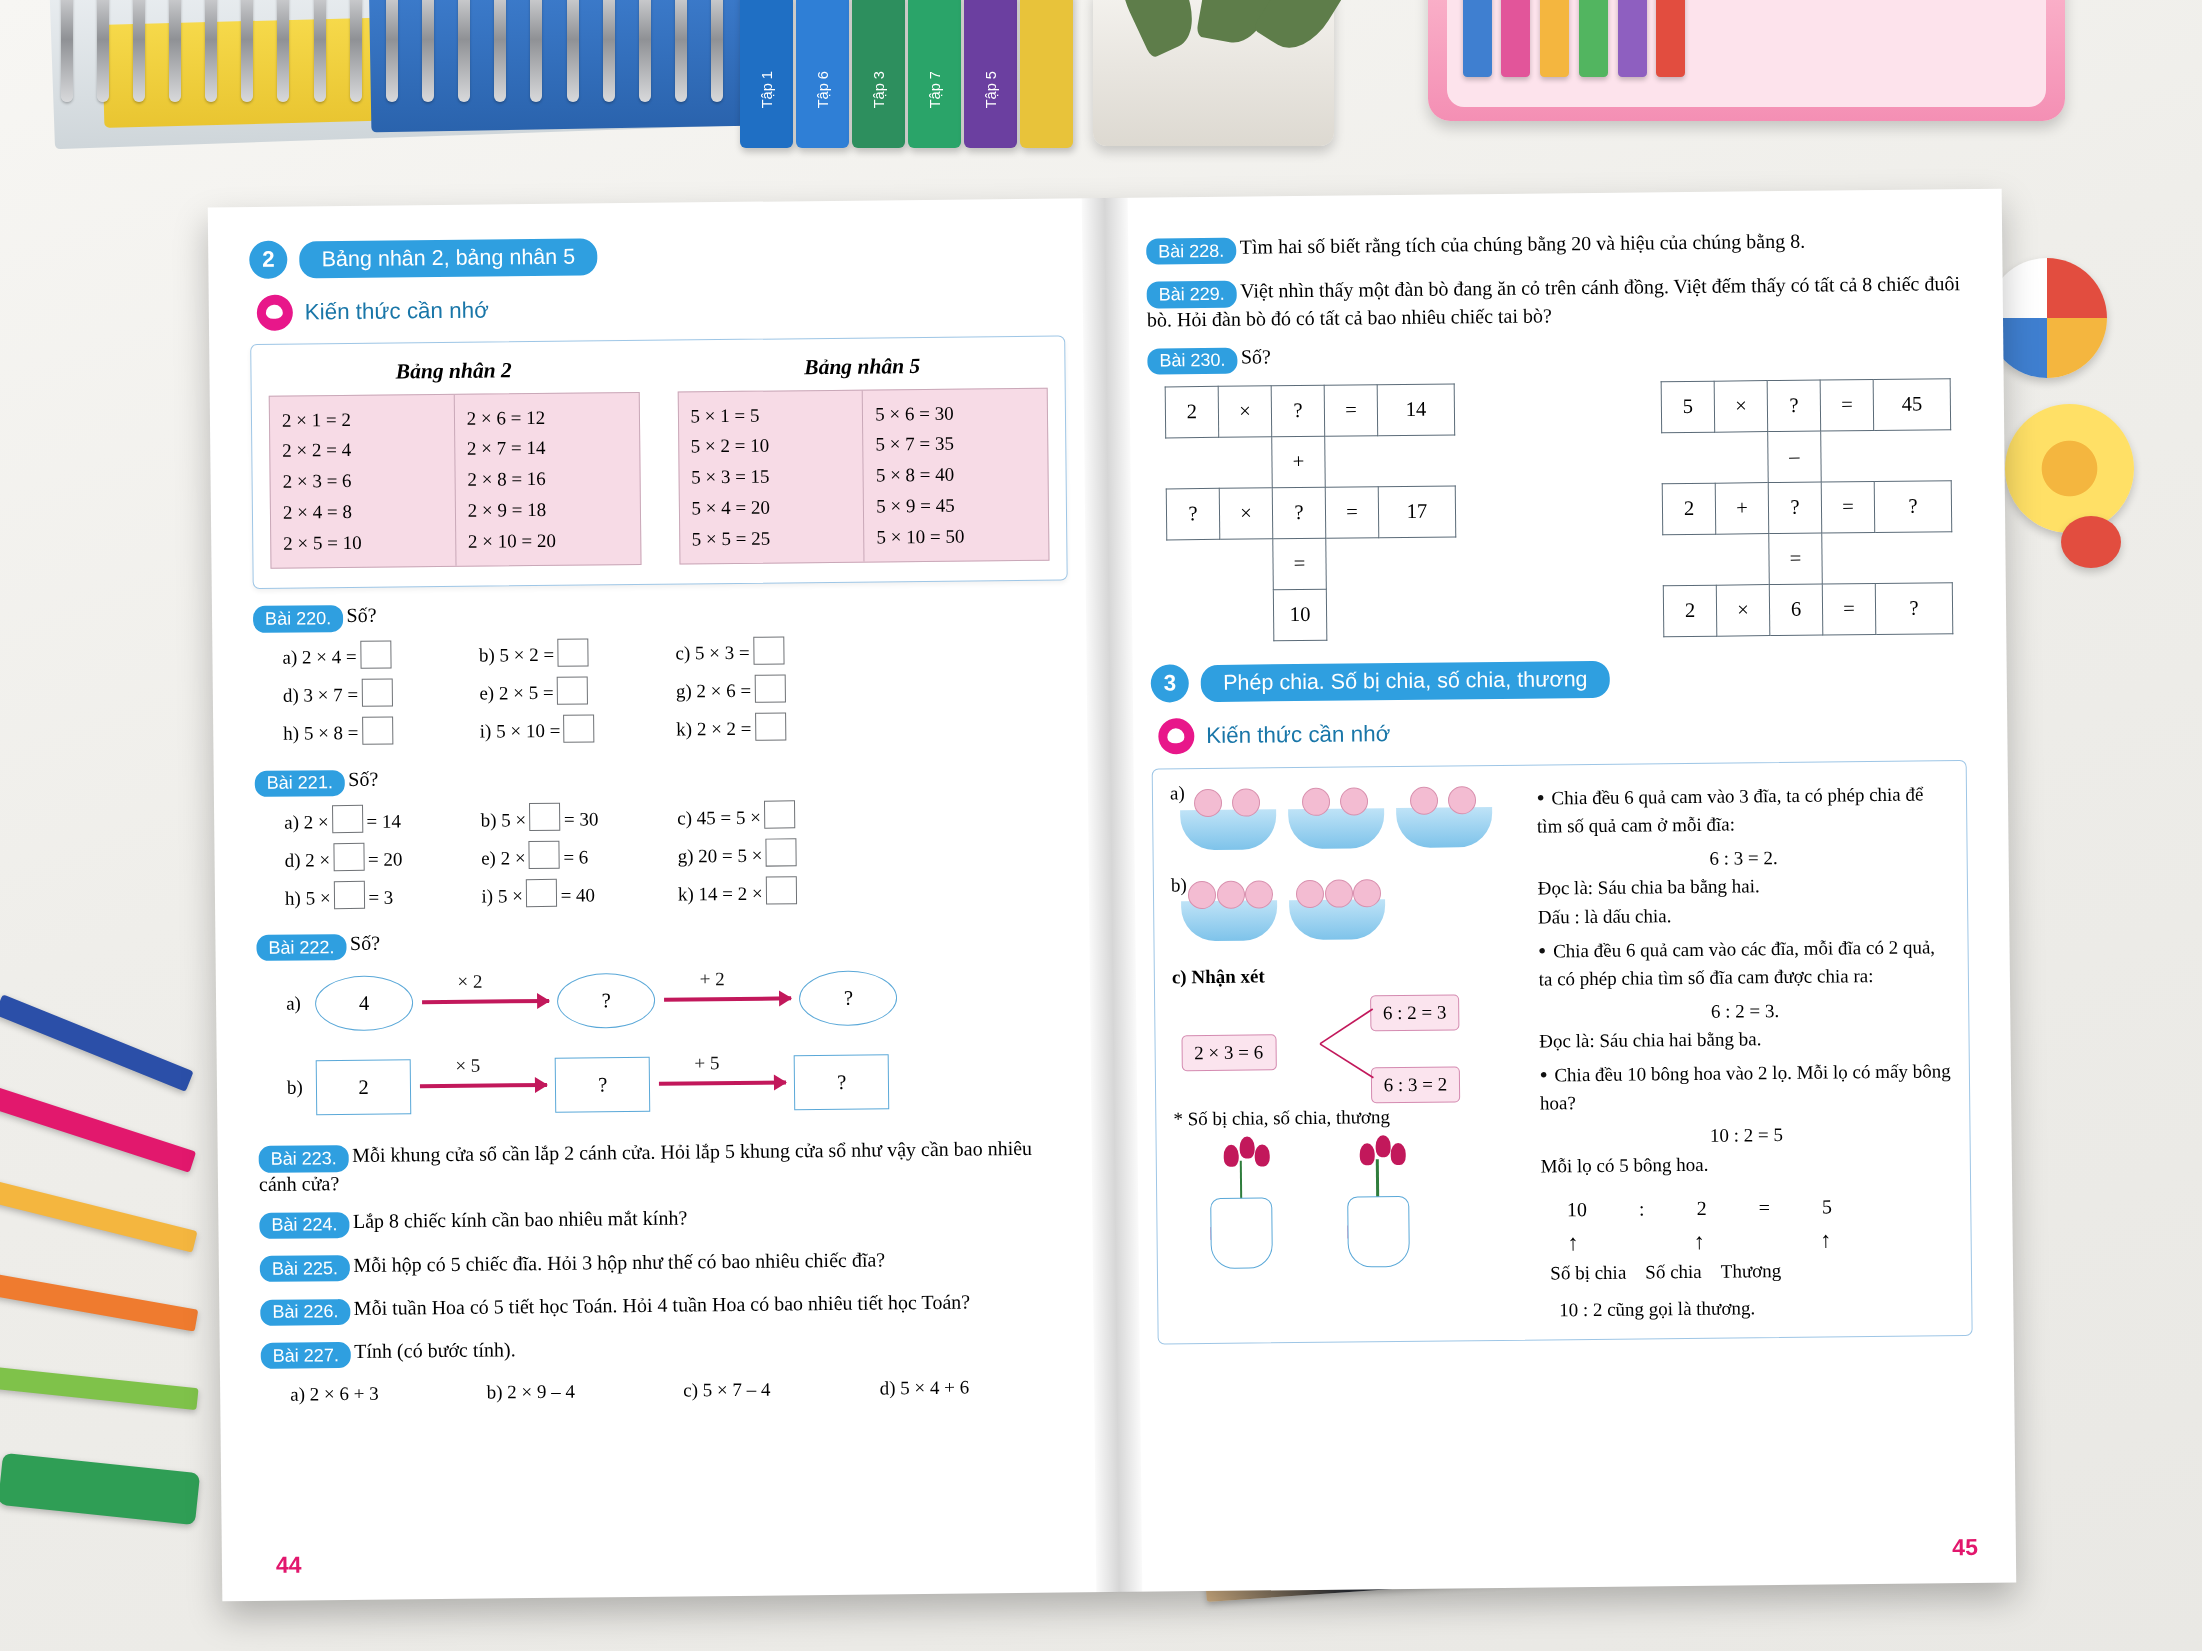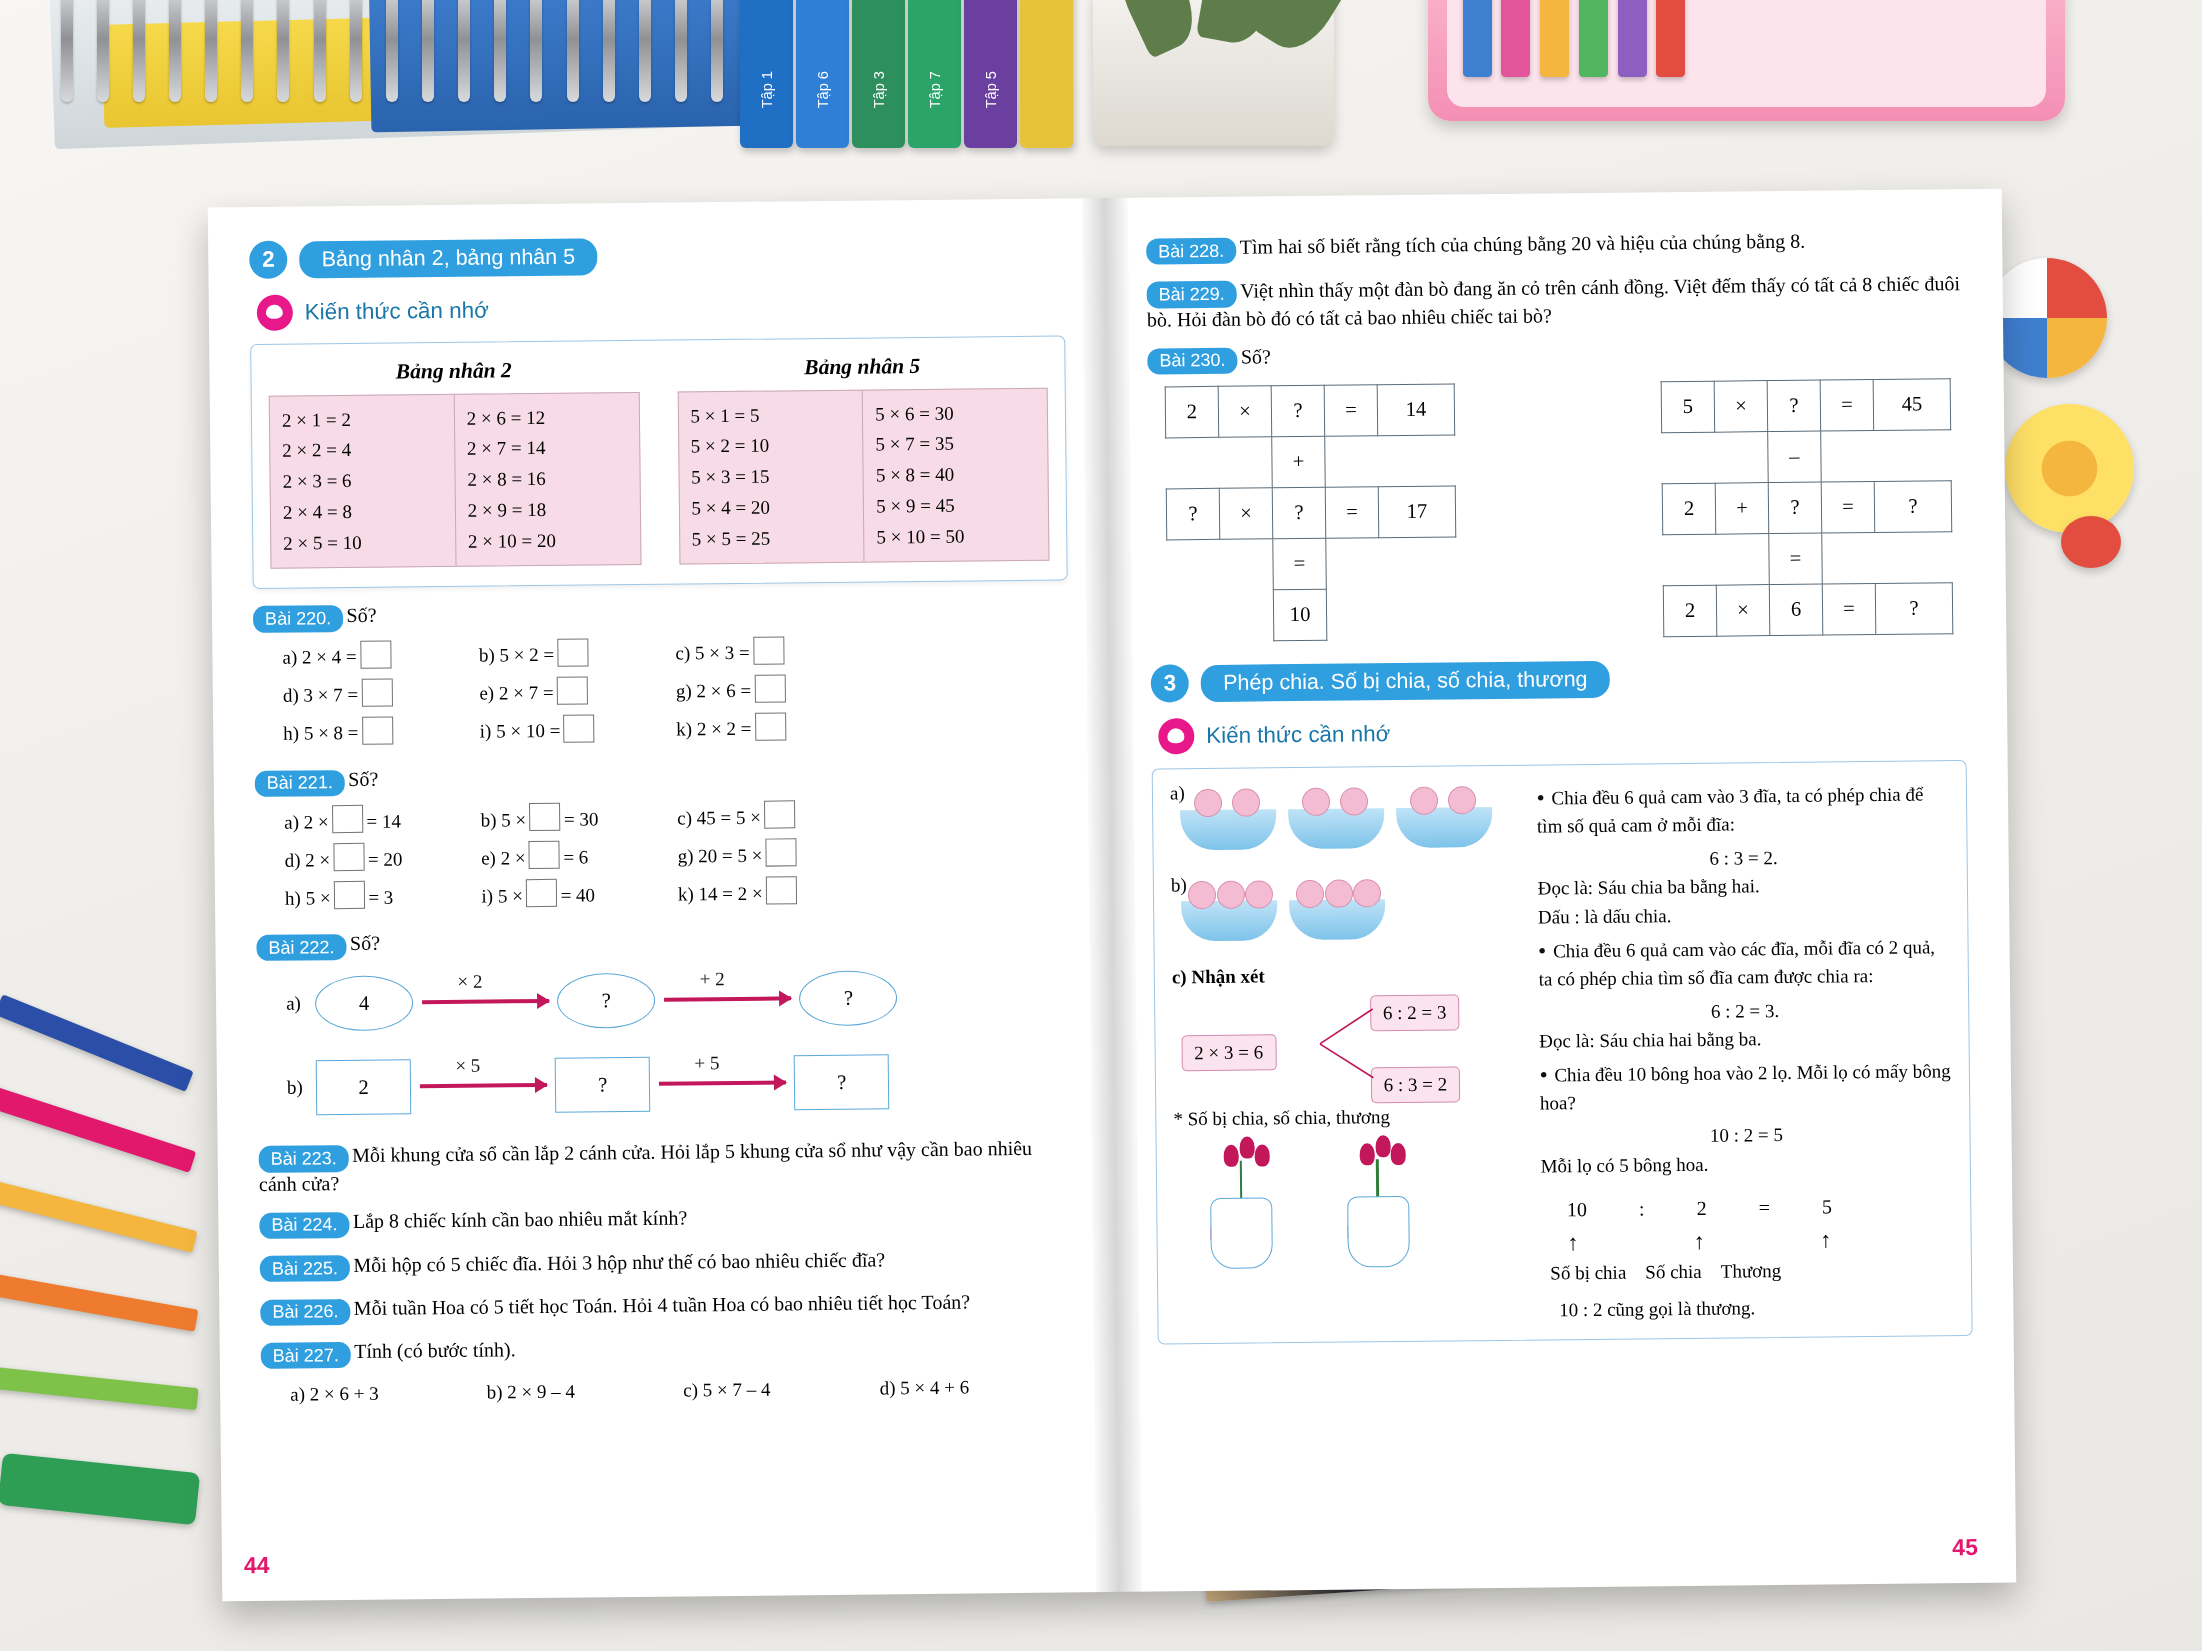--- a/index.html
+++ b/index.html
@@ -33,21 +33,21 @@
   
   #book{position:absolute;left:215px;top:198px;width:1794px;height:1394px;
      background:#fff;box-shadow:0 15.5px 34px rgba(0,0,0,.25);
      transform:rotate(-0.6deg);}
   #book:before{content:"";position:absolute;left:50%;top:0;bottom:0;width:46px;margin-left:-23px;
      background:linear-gradient(90deg,rgba(0,0,0,.02),rgba(0,0,0,.16),rgba(0,0,0,.02));}
   .page{position:absolute;top:0;bottom:0;width:897px;padding:34px 41px;box-sizing:border-box;}
   .page.left{left:0;}
   .page.right{left:897px;}
   .pageno{position:absolute;bottom:22.4px;font-family:"Liberation Sans",sans-serif;font-weight:bold;color:#e2176d;font-size:23px;}
-  .pageno.l{left:22px;}
+  .pageno.l{left:54px;}
   .pageno.r{right:38px;}
 
   
   .sec{display:flex;align-items:center;gap:12px;margin:0 0 15.5px 0;}
   .sec .num{width:38px;height:38px;border-radius:50%;background:#2f9fe0;color:#fff;display:flex;
      align-items:center;justify-content:center;font-family:"Liberation Sans",sans-serif;font-weight:bold;font-size:22.4px;}
   .sec .pill{background:#2f9fe0;color:#fff;border-radius:17px;padding:6px 22.4px;
      font-family:"Liberation Sans",sans-serif;font-size:21.5px;}
   .know{display:flex;align-items:center;gap:12px;margin:8.6px 0 13.8px 6.9px;}
   .know .ic{width:36px;height:36px;border-radius:50%;background:#e8178a;position:relative;}
@@ -244,21 +244,21 @@
 
       <div class="ex">
         <span class="tag">Bài 220.</span>
         <span class="qtext">Số?</span>
         <div class="cols">
           <div class="it"><span>a) 2 × 4 =</span><span class="box"></span></div>
           <div class="it"><span>b) 5 × 2 =</span><span class="box"></span></div>
           <div class="it"><span>c) 5 × 3 =</span><span class="box"></span></div>
           <div class="it"></div>
           <div class="it"><span>d) 3 × 7 =</span><span class="box"></span></div>
-          <div class="it"><span>e) 2 × 7 =</span><span class="box"></span></div>
+          <div class="it"><span>e) 2 × 5 =</span><span class="box"></span></div>
           <div class="it"><span>g) 2 × 6 =</span><span class="box"></span></div>
           <div class="it"></div>
           <div class="it"><span>h) 5 × 8 =</span><span class="box"></span></div>
           <div class="it"><span>i) 5 × 10 =</span><span class="box"></span></div>
           <div class="it"><span>k) 2 × 2 =</span><span class="box"></span></div>
           <div class="it"></div>
         </div>
       </div>
 
       <div class="ex">

